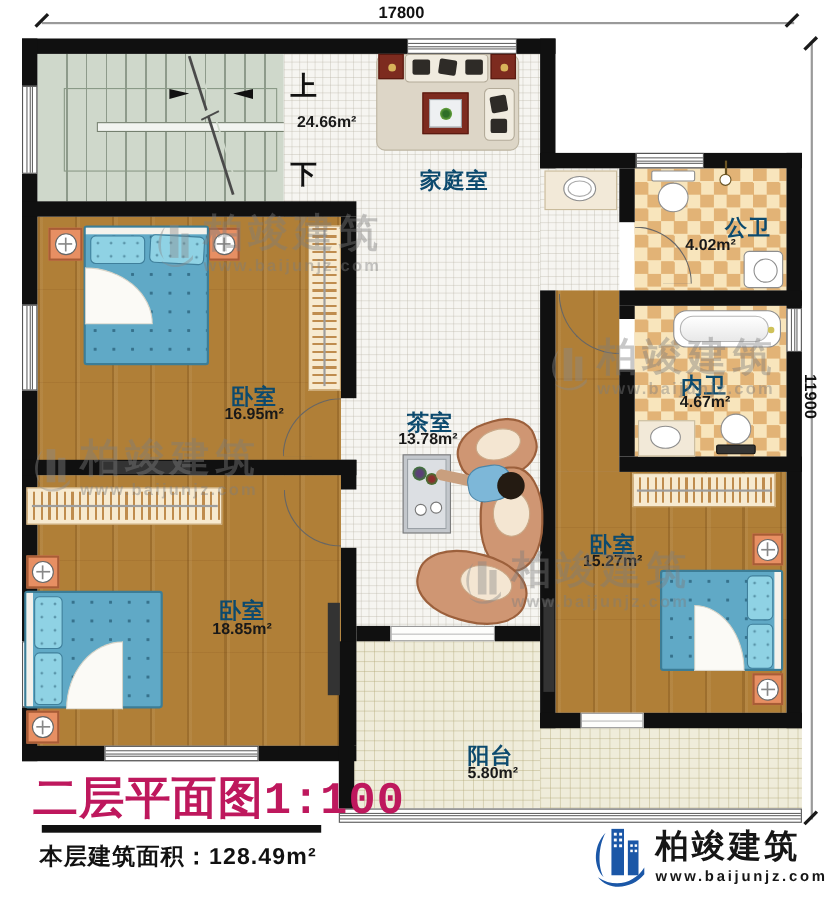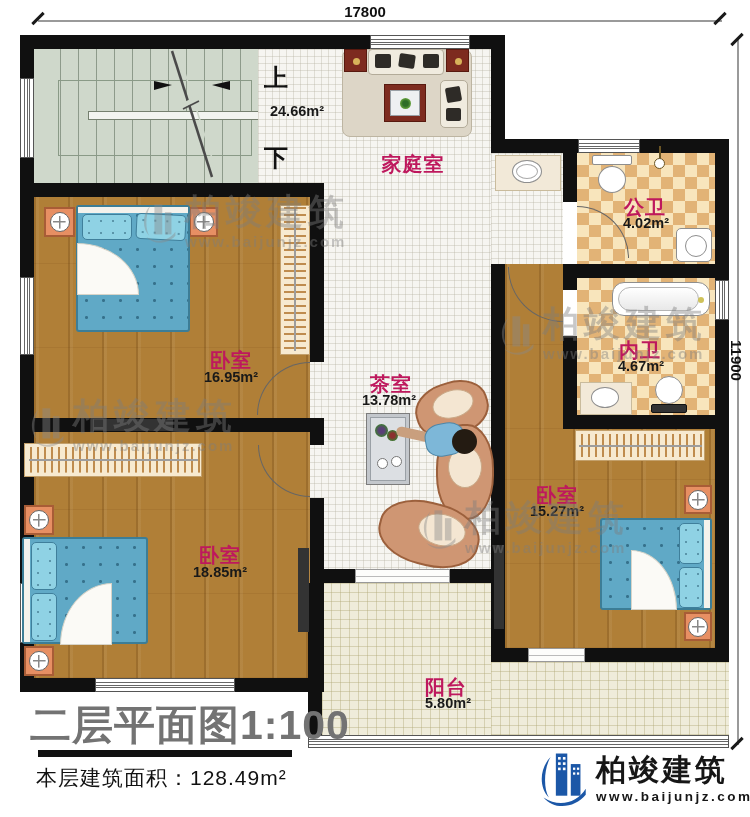--- a/index.html
+++ b/index.html
@@ -33,21 +33,21 @@
          background-image:linear-gradient(#666,#666),linear-gradient(#666,#666),linear-gradient(#666,#666);
          background-size:1px 100%;background-repeat:no-repeat;
          background-position:25% 0,50% 0,75% 0;}
   .sill{position:absolute;background:#fdfdfb;border:1px solid #999;box-sizing:border-box;
         background-image:linear-gradient(#bbb,#bbb);background-size:100% 1px;
         background-repeat:no-repeat;background-position:0 50%;}
   
   .arc{position:absolute;box-sizing:border-box;border:0 solid #666;}
   
   .rname{position:absolute;transform:translateX(-50%);font-size:20px;font-weight:700;
-         white-space:nowrap;letter-spacing:1px;color:#be185d;}
+         white-space:nowrap;letter-spacing:1px;color:#0c4a6e;}
   .rarea{position:absolute;transform:translateX(-50%);font-size:14.5px;font-weight:700;
          white-space:nowrap;color:#191919;}
   .updown{position:absolute;transform:translateX(-50%);font-size:24px;font-weight:700;color:#111;}
   
   .dimline{position:absolute;background:#9a9a9a;}
   .dtick{position:absolute;width:16px;height:3px;background:#1a1a1a;transform:rotate(-45deg);}
   .dimtext{position:absolute;font-size:15px;font-weight:700;color:#111;width:60px;text-align:center;}
   
   .bed{position:absolute;background:#60a9c6;border:2px solid #3c7d96;border-radius:3px;
        background-image:radial-gradient(rgba(12,58,82,.5) 1.2px,transparent 1.8px);background-size:17px 17px;box-sizing:border-box;}
@@ -65,23 +65,23 @@
   .ward-h{position:absolute;background:#f7ead0;border:1.5px solid #c3a06b;box-sizing:border-box;
         background-image:linear-gradient(#9d9d9d,#9d9d9d),repeating-linear-gradient(90deg,transparent 0 5px,#bf8c4e 5px 7px);
         background-size:96% 2px,100% 80%;background-position:center,center;background-repeat:no-repeat;}
   .tv{position:absolute;background:#333;}
   .white-fixture{position:absolute;background:#fff;border:1.5px solid #8e8e8e;box-sizing:border-box;}
   .oval{border-radius:50%;}
   .wm{position:absolute;display:flex;align-items:center;gap:7px;opacity:.42;color:#7e7e7e;pointer-events:none;}
   .wm-name{font-size:36px;font-weight:800;letter-spacing:5px;line-height:1;white-space:nowrap;}
   .wm-url{font-size:15px;font-weight:700;letter-spacing:2px;white-space:nowrap;margin-top:3px;}
   
-  .tb-title{position:absolute;left:30px;top:698px;font-size:41px;font-weight:600;letter-spacing:1px;color:#737373;}
+  .tb-title{position:absolute;left:30px;top:698px;font-size:41px;font-weight:600;letter-spacing:1px;color:#be185d;font-family:Liberation Mono, monospace;}
   .tb-bar{position:absolute;left:38px;top:750px;width:254px;height:7px;background:#111;}
-  .tb-line{position:absolute;font-size:21px;font-weight:400;color:#111;letter-spacing:1px;}
+  .tb-line{position:absolute;font-size:21px;font-weight:700;color:#111;letter-spacing:1px;}
   .logo{position:absolute;left:536px;top:750px;display:flex;align-items:center;gap:8px;}
   .logo-name{font-size:30px;font-weight:800;letter-spacing:3px;color:#161616;line-height:1;}
   .logo-url{font-size:13.5px;font-weight:800;letter-spacing:2.5px;color:#161616;margin-top:4px;}
   .sofa-cream{position:absolute;background:#f0ebdf;border:1.5px solid #b3ab99;box-sizing:border-box;}
   .cushion{position:absolute;background:#2e2b27;border-radius:2px;}
   .redtab{position:absolute;background:#7d2b1f;border:1.5px solid #58190f;box-sizing:border-box;}
   .blob{position:absolute;background:#cf9673;border:2px solid #9c603c;box-sizing:border-box;}
   .bcush{position:absolute;background:#f4e6d2;border:1.5px solid #c9a887;border-radius:50%;box-sizing:border-box;}
 </style>
 </head>
@@ -267,21 +267,21 @@
     <span class="pillow" style="right:7px;top:47px;width:24px;height:41px;"></span>
     <span class="sheet" style="right:33px;top:30px;width:46px;height:60px;border-radius:0 100% 0 0/0 100% 0 0;"></span>
   </div>
   <div class="tv" style="left:494px;top:545px;width:10px;height:84px;"></div>
 
   <div class="updown" style="left:276px;top:62px;">上</div>
   <div class="updown" style="left:276px;top:142px;">下</div>
   <div class="rarea" style="left:297px;top:103px;">24.66m²</div>
   <div class="rname" style="left:413px;top:151px;">家庭室</div>
 
-  <div class="rname" style="left:645px;top:194px;">公卫</div>
+  <div class="rname" style="left:680px;top:194px;">公卫</div>
   <div class="rarea" style="left:646px;top:215px;">4.02m²</div>
 
   <div class="rname" style="left:640px;top:337px;">内卫</div>
   <div class="rarea" style="left:641px;top:358px;">4.67m²</div>
 
   <div class="rname" style="left:231px;top:347px;">卧室</div>
   <div class="rarea" style="left:231px;top:369px;">16.95m²</div>
 
   <div class="rname" style="left:391px;top:371px;">茶室</div>
   <div class="rarea" style="left:389px;top:392px;">13.78m²</div>

